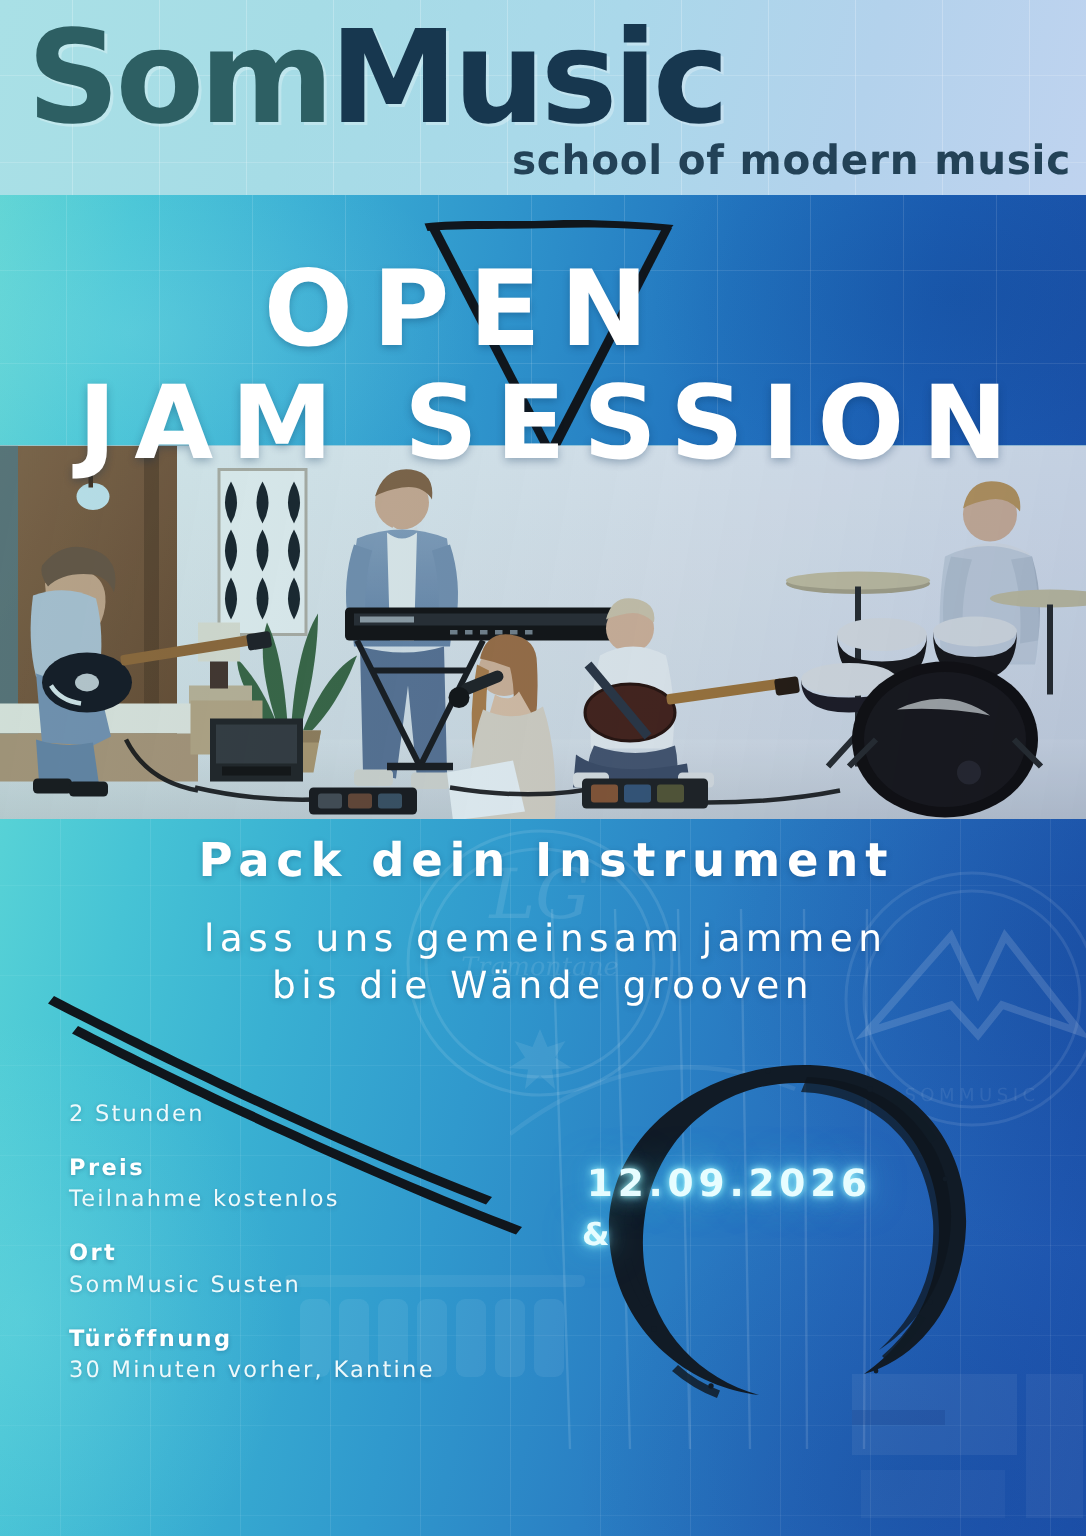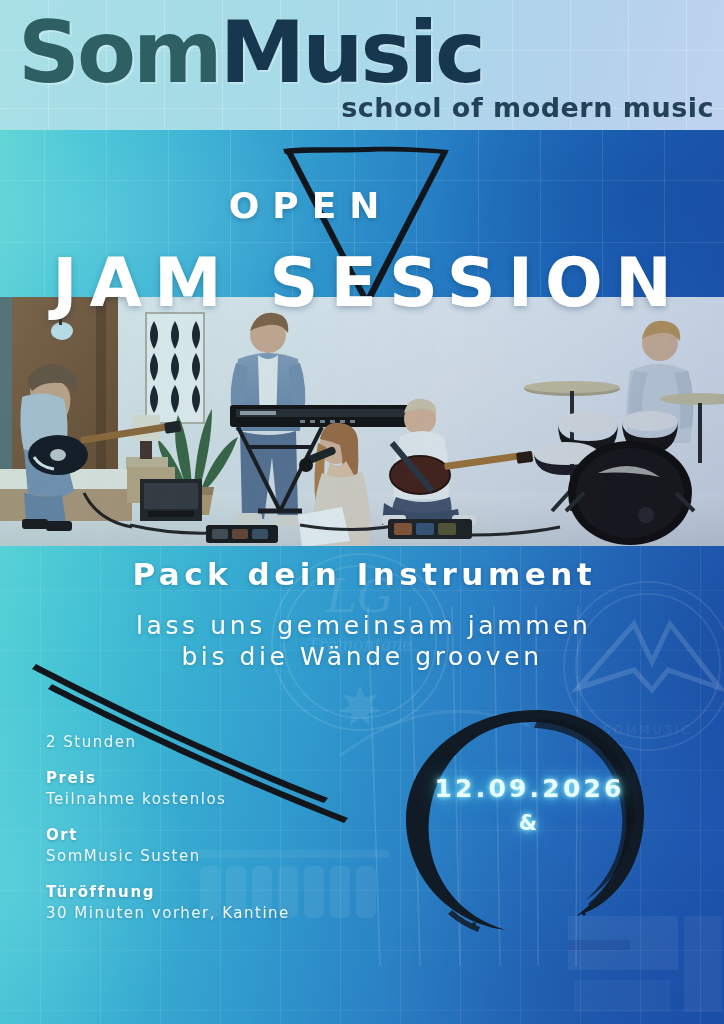--- a/index.html
+++ b/index.html
@@ -82,21 +82,21 @@
   .tri{
     position:absolute;left:276px;top:143px;width:180px;height:168px;
     pointer-events:none;
   }
 
   .title-open{
     position:absolute;left:0;top:178px;width:608px;
     text-align:center;
     font-family:"DejaVu Sans",sans-serif;
     font-weight:700;
-    font-size:36px;
+    font-size:70px;
     letter-spacing:13px;
     color:#ffffff;
     text-indent:13px;
     text-shadow:0 2px 5px rgba(0,40,80,.28);
     line-height:56px;
   }
   .title-jam{
     position:absolute;left:0;top:248px;width:724px;
     text-align:center;
     font-family:"DejaVu Sans",sans-serif;
@@ -185,21 +185,21 @@
     font-family:"DejaVu Sans",sans-serif;
     font-weight:400;font-size:15px;letter-spacing:1.5px;
     color:#eef9fb;line-height:22px;
     text-shadow:0 1px 3px rgba(0,50,90,.25);
   }
 
   
   .datewrap{position:absolute;left:388px;top:700px;width:280px;height:250px;}
   .ring{position:absolute;left:0;top:0;}
   .dates{
-    position:absolute;left:0;top:72px;width:280px;text-align:center;
+    position:absolute;left:0;top:72px;width:280px;text-align:left;
     font-family:"DejaVu Sans",sans-serif;
     font-weight:700;font-size:25px;letter-spacing:3.2px;
     text-indent:3.2px;
     color:#e7fdff;
     line-height:34px;
     text-shadow:
       0 0 5px rgba(160,250,255,.95),
       0 0 12px rgba(120,235,255,.80),
       0 0 26px rgba(90,220,255,.55);
   }

